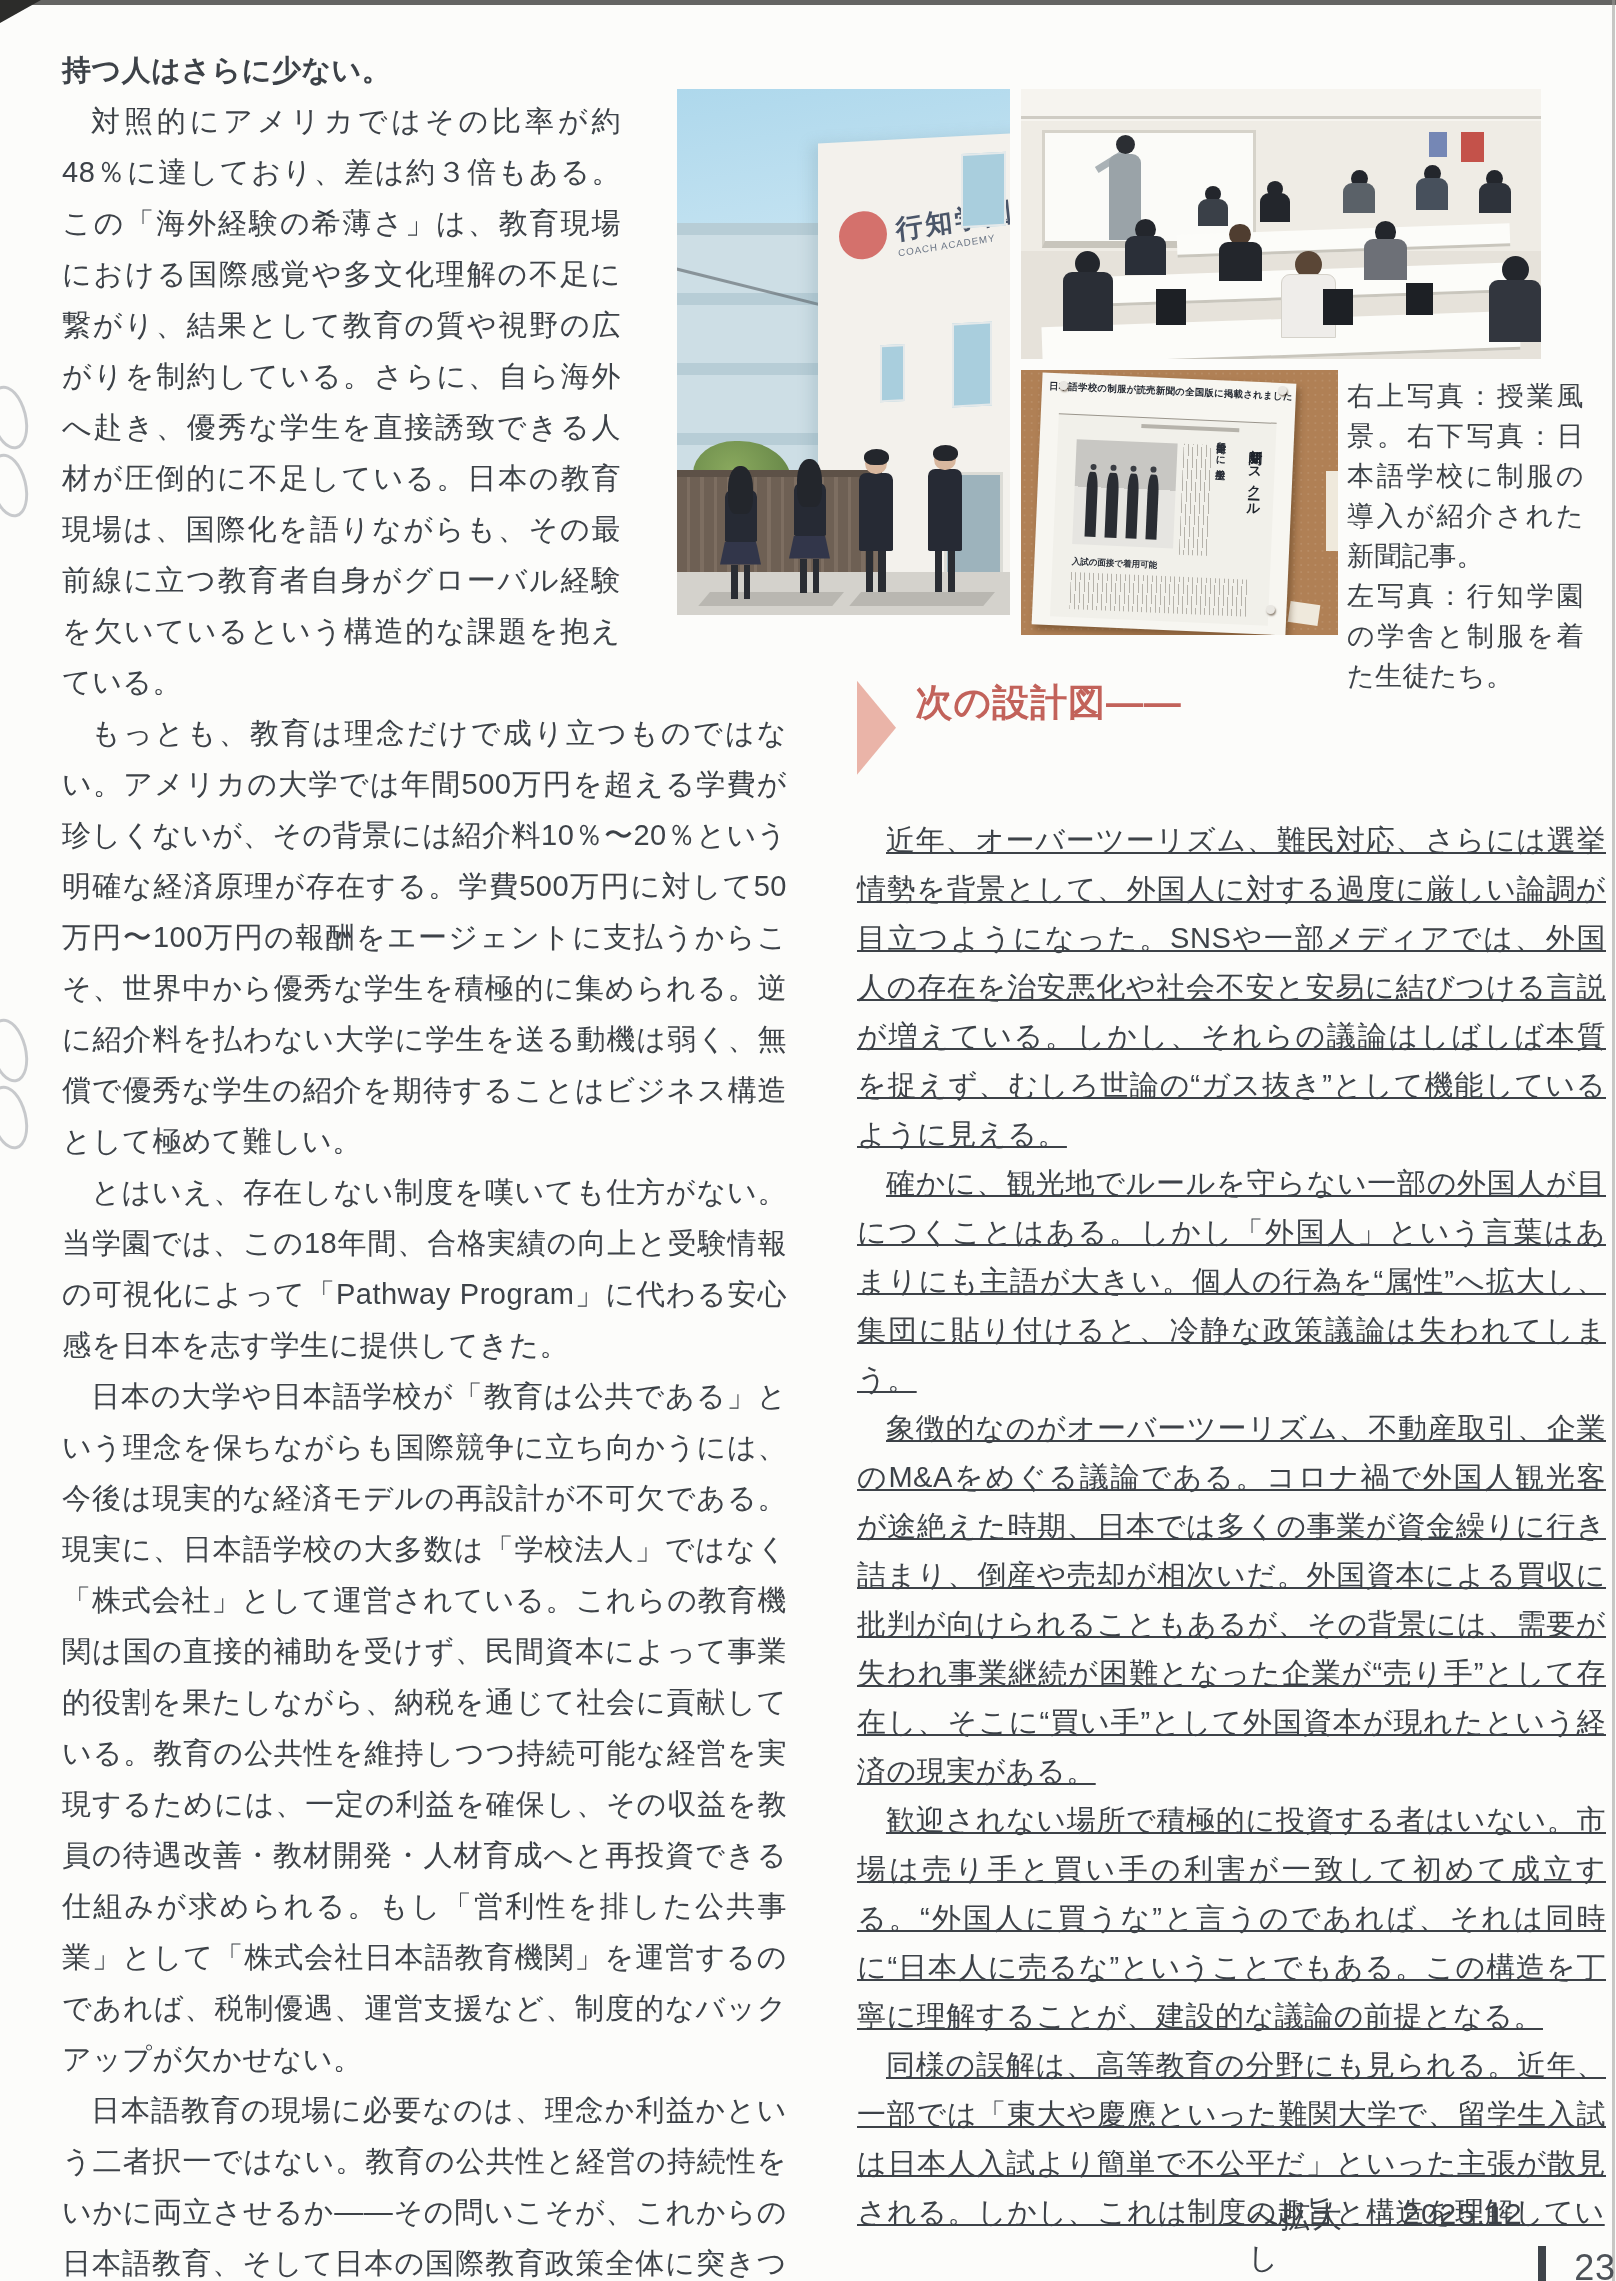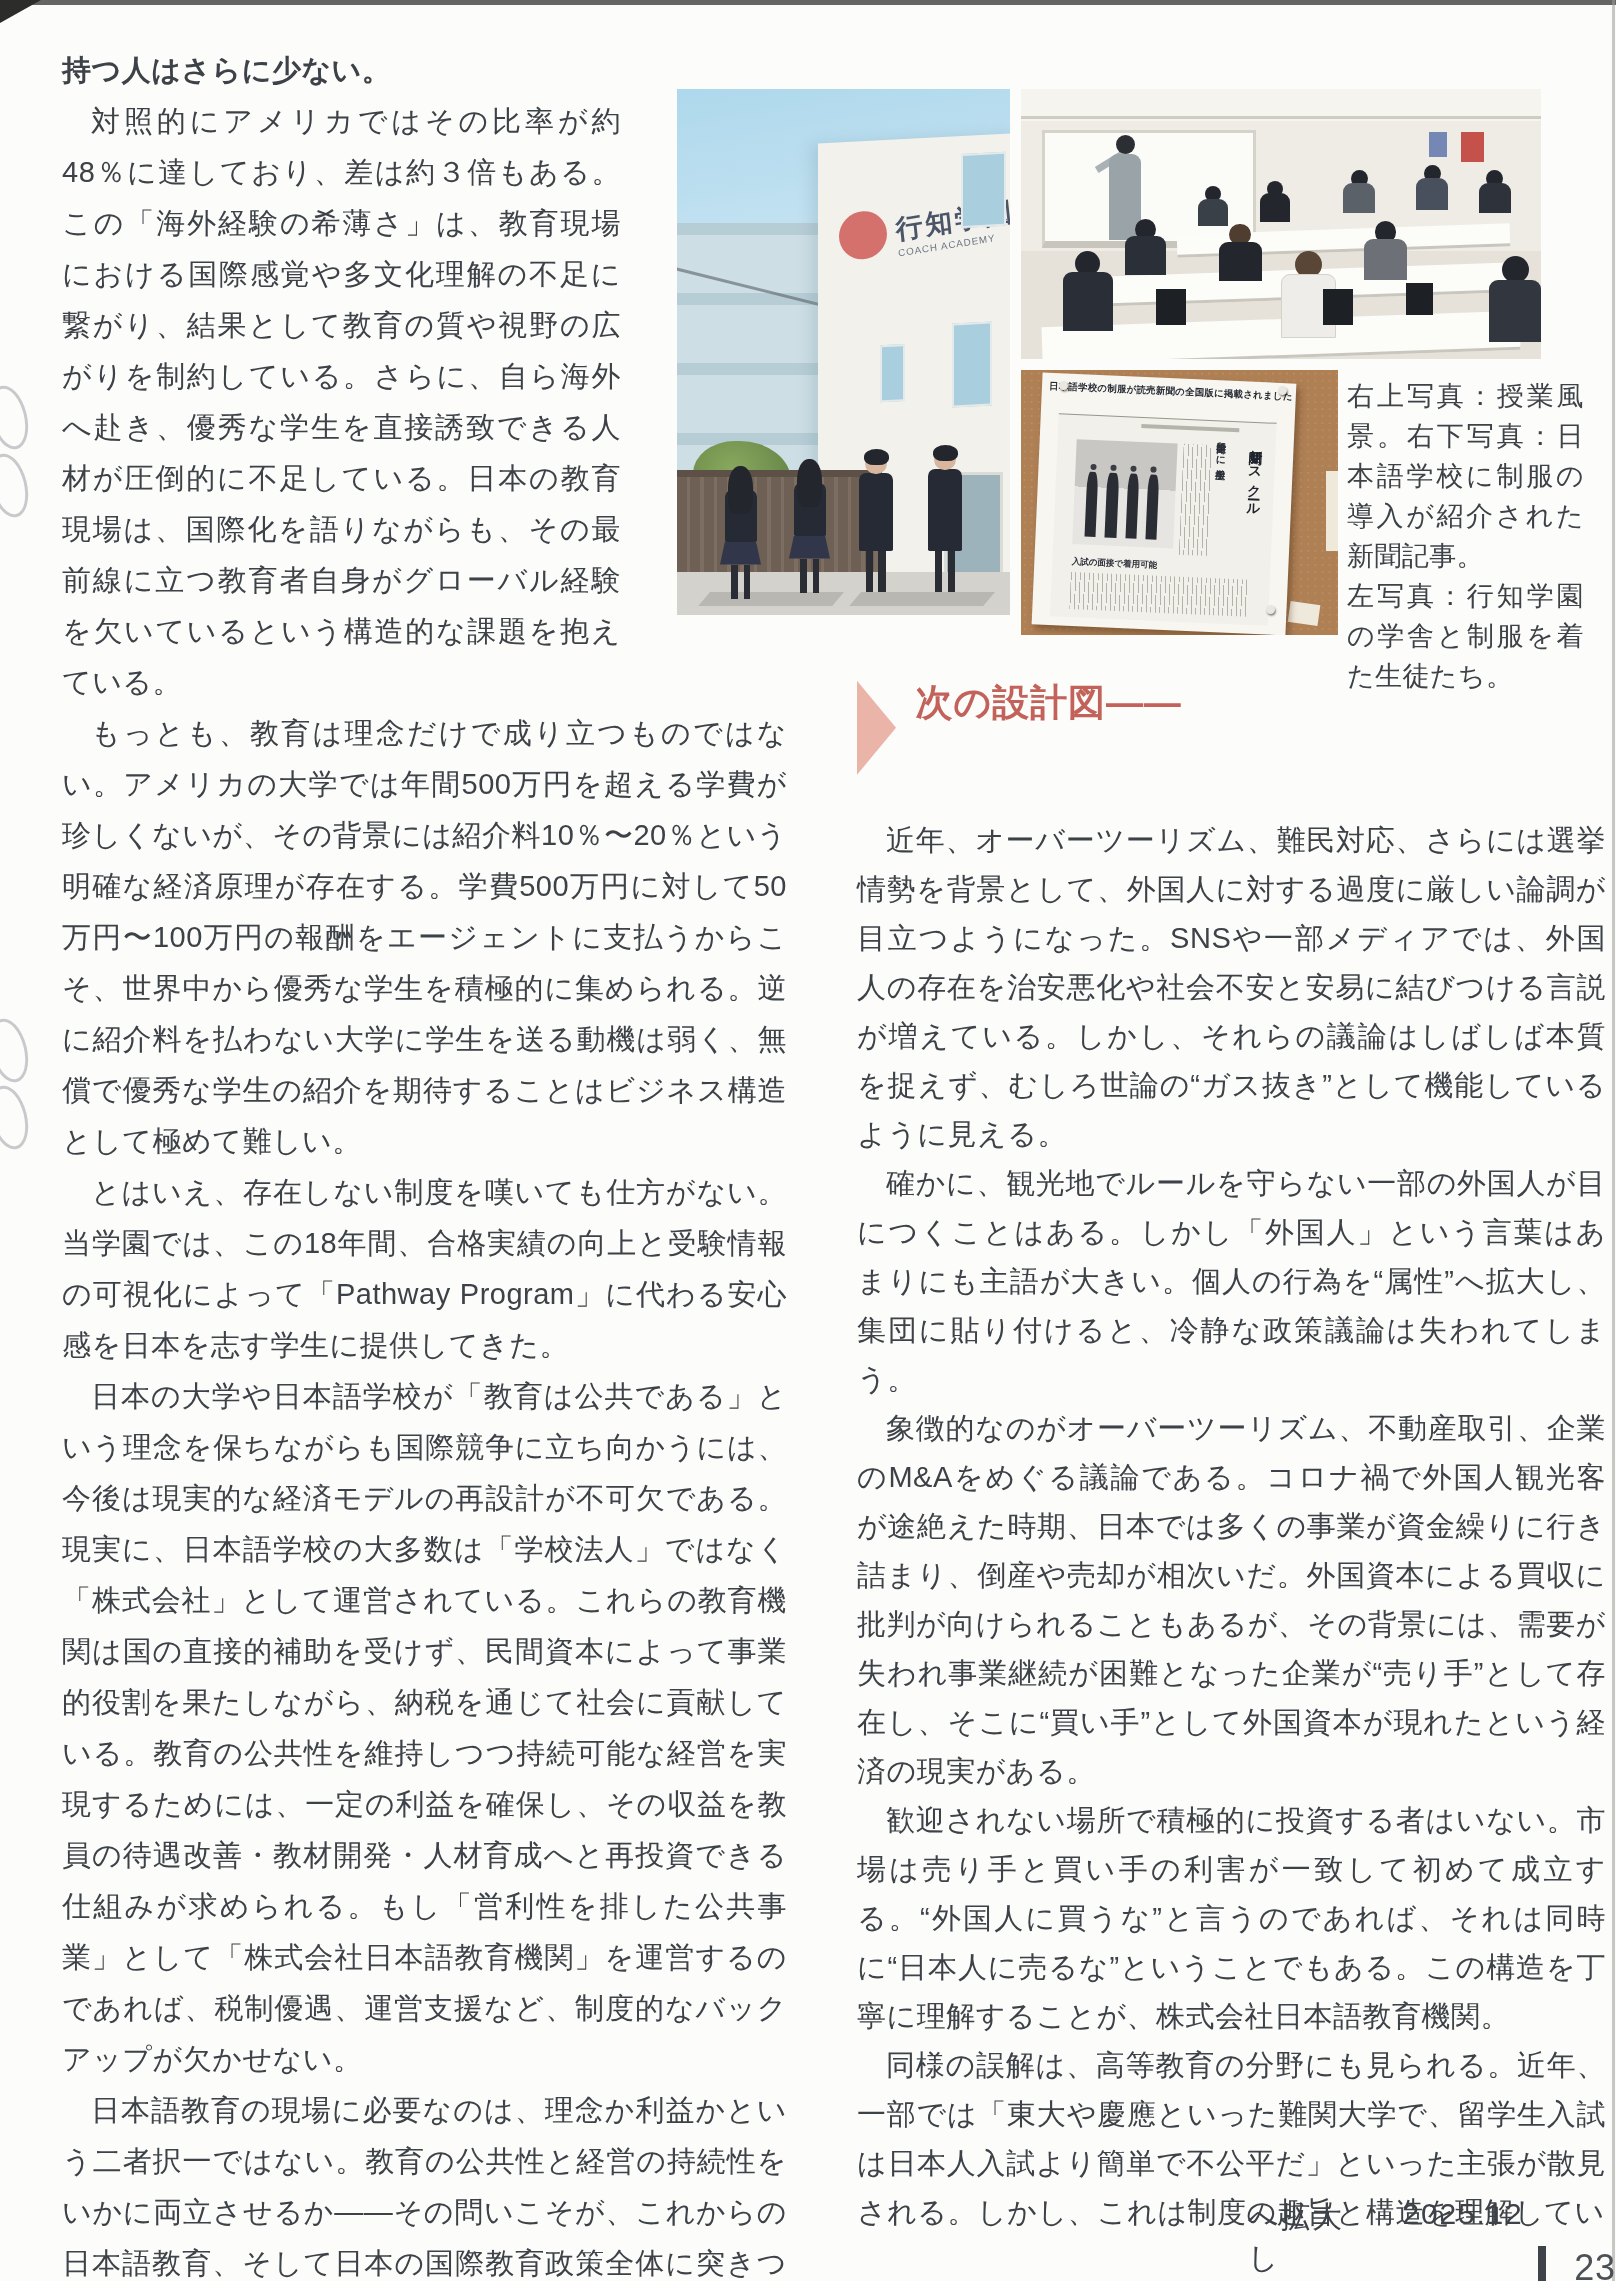--- a/index.html
+++ b/index.html
@@ -19,21 +19,21 @@
   .body-text p{
     margin:0;font-size:29px;line-height:51px;letter-spacing:0.5px;
     text-align:justify;text-indent:1em;color:#3d4248;
   }
   .left-body p:first-child{text-indent:0;font-weight:bold;}
   .right-col{position:absolute;left:857px;top:679px;width:749px;}
   .right-col .body-text p{line-height:49px;}
   .section-heading{display:flex;align-items:flex-start;}
   .marker{width:39px;height:94px;background:#eab4a8;clip-path:polygon(0 0,100% 50%,0 100%);margin-right:19.6px;flex:none;margin-top:1.8px;}
   .heading-lines{font-size:37px;font-weight:bold;line-height:47px;color:#c2625a;letter-spacing:0.9px;}
-  .right-body{margin-top:41px;}
+  .right-body{margin-top:41px;text-decoration:underline;}
   
   .photo{position:absolute;overflow:hidden;}
   .ph-building{left:677px;top:89px;width:333px;height:526px;background:linear-gradient(170deg,#aed8ec 0%,#cfe8f4 45%,#e7f2f7 70%);}
   .bld-left{position:absolute;left:-16px;top:134px;width:169px;height:356px;background:#cddee5;
     background-image:repeating-linear-gradient(180deg,#b7cdd6 0 12.5px,transparent 12.5px 70px);}
   .bld-main{position:absolute;left:141px;top:49px;width:214px;height:486px;background:#f3f1ec;transform:skewY(-3deg);box-shadow:-7.1px 0 12.5px rgba(120,150,165,.25);}
   .bld-win{position:absolute;background:#a9cedd;border:2.7px solid #e4e9ea;}
   .bld-logo{position:absolute;left:21.4px;top:70px;width:48px;height:48px;border-radius:50%;background:#d4716c;}
   .bld-sign{position:absolute;left:78px;top:66px;color:#4a5568;font-weight:bold;font-size:27px;letter-spacing:2.7px;transform:rotate(-6deg);}
   .bld-sign small{display:block;font-size:9.8px;letter-spacing:0.9px;color:#6a7585;font-weight:normal;}
@@ -261,21 +261,21 @@
     <div class="section-heading">
       <div class="marker"></div>
       <div class="heading-lines">
         <div>次の設計図——</div>
       </div>
     </div>
     <div class="body-text right-body">
         <p class="para">近年、オーバーツーリズム、難民対応、さらには選挙情勢を背景として、外国人に対する過度に厳しい論調が目立つようになった。SNSや一部メディアでは、外国人の存在を治安悪化や社会不安と安易に結びつける言説が増えている。しかし、それらの議論はしばしば本質を捉えず、むしろ世論の“ガス抜き”として機能しているように見える。</p>
         <p class="para">確かに、観光地でルールを守らない一部の外国人が目につくことはある。しかし「外国人」という言葉はあまりにも主語が大きい。個人の行為を“属性”へ拡大し、集団に貼り付けると、冷静な政策議論は失われてしまう。</p>
         <p class="para">象徴的なのがオーバーツーリズム、不動産取引、企業のM&amp;Aをめぐる議論である。コロナ禍で外国人観光客が途絶えた時期、日本では多くの事業が資金繰りに行き詰まり、倒産や売却が相次いだ。外国資本による買収に批判が向けられることもあるが、その背景には、需要が失われ事業継続が困難となった企業が“売り手”として存在し、そこに“買い手”として外国資本が現れたという経済の現実がある。</p>
-        <p class="para">歓迎されない場所で積極的に投資する者はいない。市場は売り手と買い手の利害が一致して初めて成立する。“外国人に買うな”と言うのであれば、それは同時に“日本人に売るな”ということでもある。この構造を丁寧に理解することが、株式会社日本語教育機関。</p>
+        <p class="para">歓迎されない場所で積極的に投資する者はいない。市場は売り手と買い手の利害が一致して初めて成立する。“外国人に買うな”と言うのであれば、それは同時に“日本人に売るな”ということでもある。この構造を丁寧に理解することが、建設的な議論の前提となる。</p>
         <p class="para">同様の誤解は、高等教育の分野にも見られる。近年、一部では「東大や慶應といった難関大学で、留学生入試は日本人入試より簡単で不公平だ」といった主張が散見される。しかし、これは制度の趣旨と構造を理解してい</p>
       </div>
   </div>
 
   <div class="footer">
     <div class="footer-issue">
       <span>へ拡大し</span>
       <span>2025.12</span>
     </div>
     <div class="footer-bar"></div>

